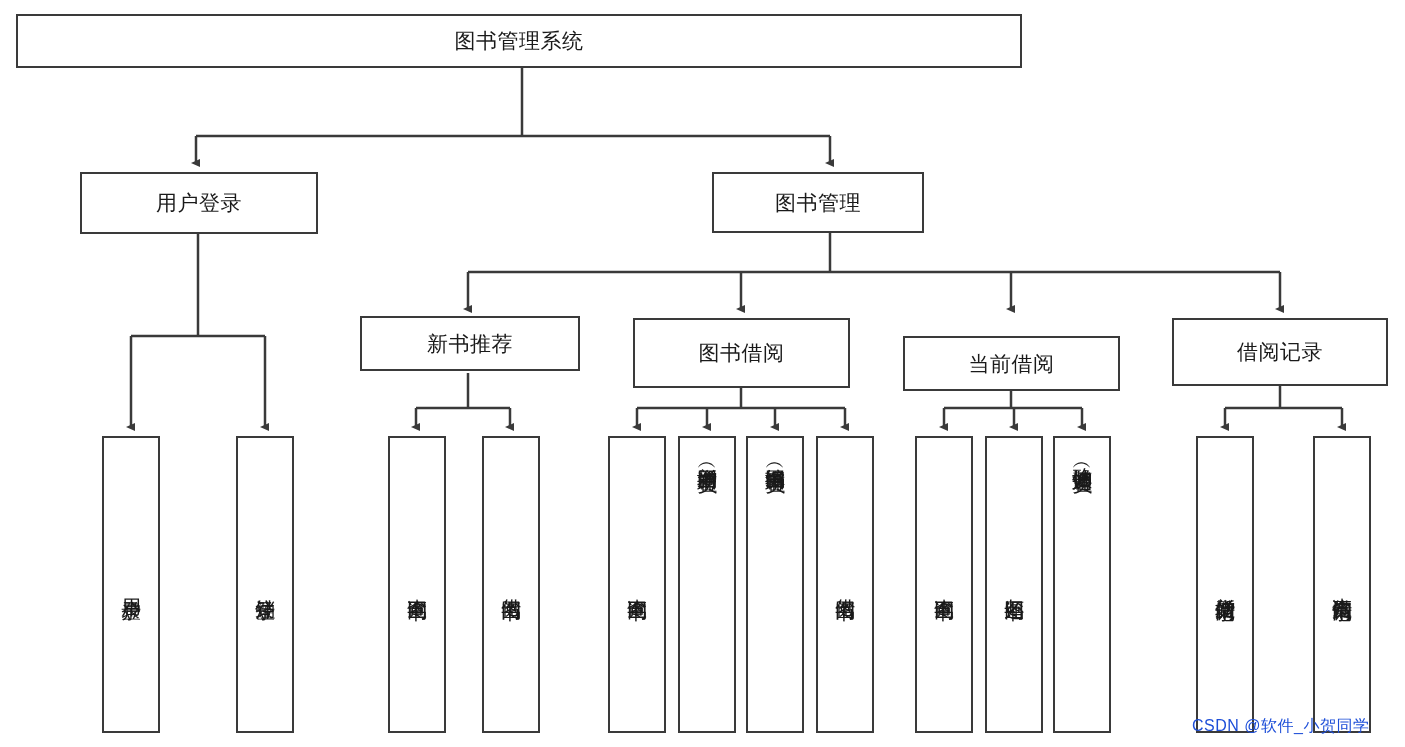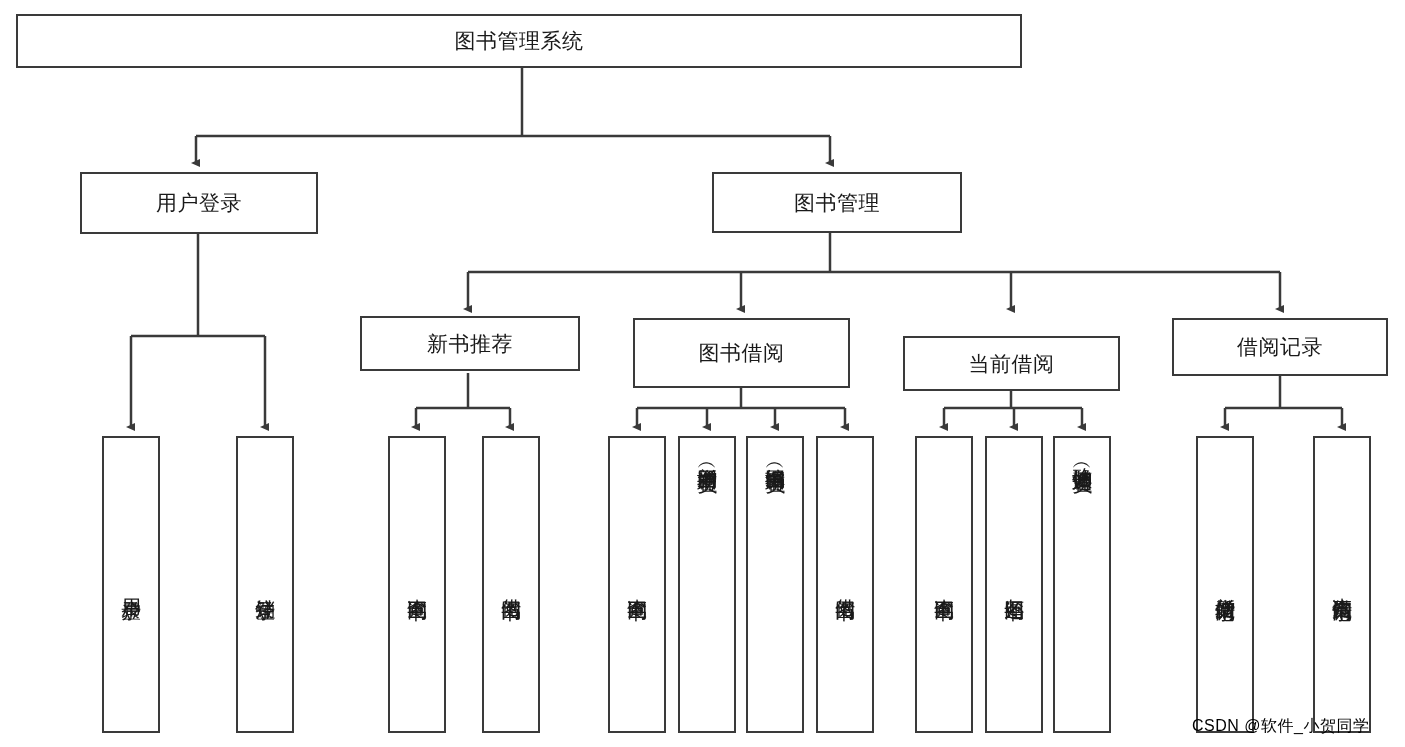--- a/index.html
+++ b/index.html
@@ -58,21 +58,21 @@
     color: #1a1a1a;
   }
   .hlabel {
     white-space: nowrap;
   }
   #watermark {
     position: absolute;
     left: 1192px;
     top: 716px;
     font-size: 16px;
-    color: #000000;
+    color: #1d4ed8;
     white-space: nowrap;
     letter-spacing: 0.5px;
   }
 </style>
 </head>
 <body>
 
 <div id="canvas">
 
   <svg id="edges" viewBox="0 0 1405 747">
@@ -125,34 +125,34 @@
     </g>
   </svg>
 
   <div class="node horiz" style="left:16px; top:14px; width:1006px; height:54px;">
     <span class="hlabel">图书管理系统</span>
   </div>
 
   <div class="node horiz" style="left:80px; top:172px; width:238px; height:62px;">
     <span class="hlabel">用户登录</span>
   </div>
-  <div class="node horiz" style="left:712px; top:172px; width:250px; height:61px;">
+  <div class="node horiz" style="left:712px; top:172px; width:212px; height:61px;">
     <span class="hlabel">图书管理</span>
   </div>
 
   <div class="node horiz" style="left:360px; top:316px; width:220px; height:55px;">
     <span class="hlabel">新书推荐</span>
   </div>
   <div class="node horiz" style="left:633px; top:318px; width:217px; height:70px;">
     <span class="hlabel">图书借阅</span>
   </div>
   <div class="node horiz" style="left:903px; top:336px; width:217px; height:55px;">
     <span class="hlabel">当前借阅</span>
   </div>
-  <div class="node horiz" style="left:1172px; top:318px; width:216px; height:58px;">
+  <div class="node horiz" style="left:1172px; top:318px; width:216px; height:68px;">
     <span class="hlabel">借阅记录</span>
   </div>
 
   <div class="node vert mid" style="left:102px; top:436px; width:58px; height:297px;">
     <span class="vlabel">用户登录</span>
   </div>
   <div class="node vert mid" style="left:236px; top:436px; width:58px; height:297px;">
     <span class="vlabel">注销登录</span>
   </div>
 

